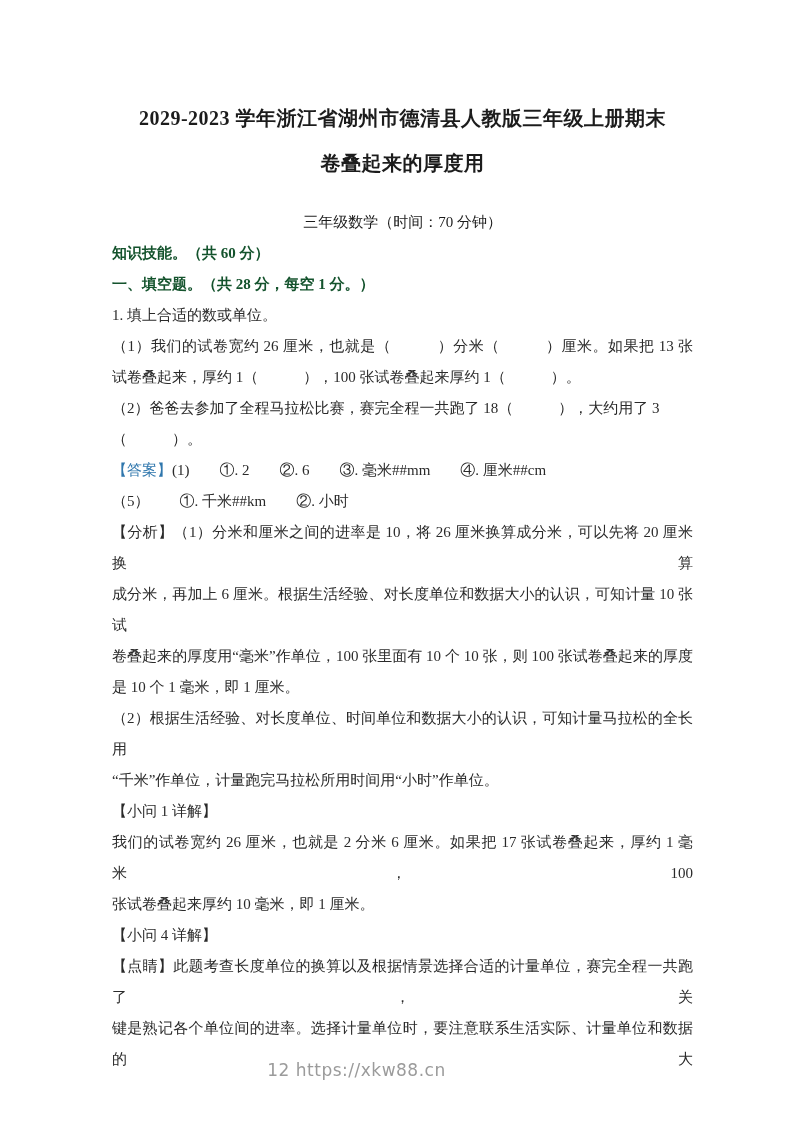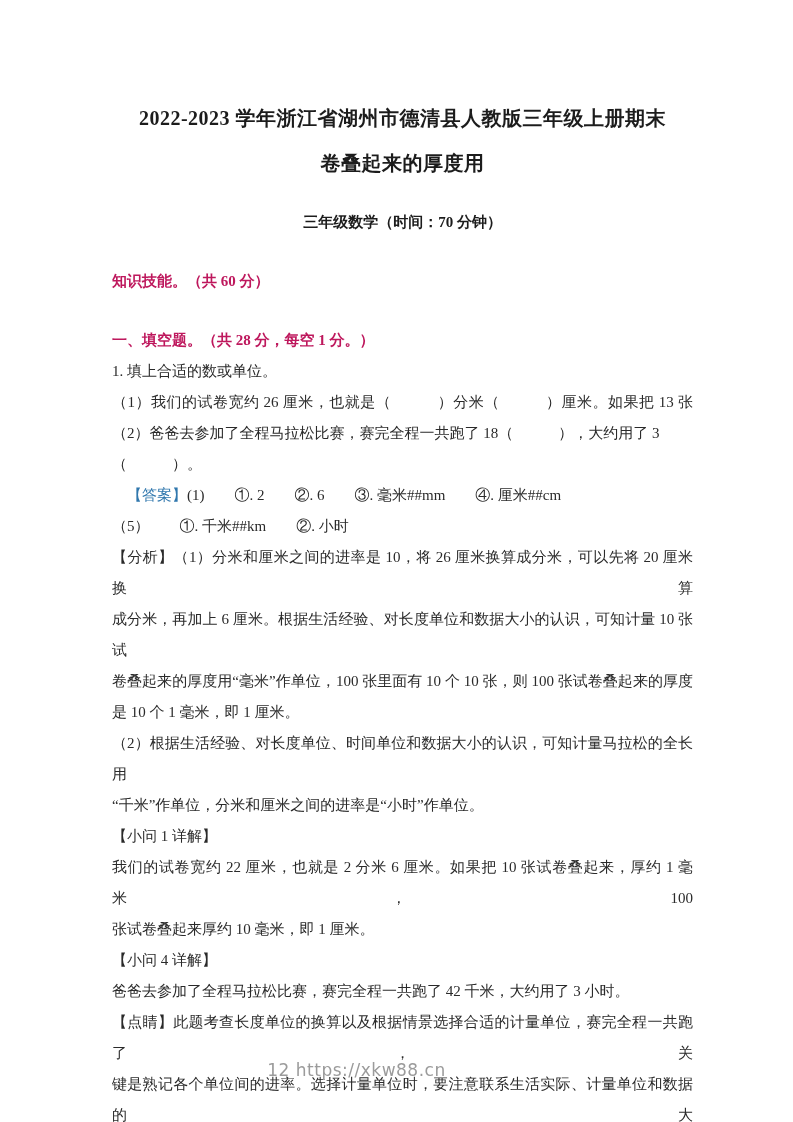--- a/index.html
+++ b/index.html
@@ -29,65 +29,65 @@
   .content {
     margin-top:21px;
     font-size:15px;
   }
   .line {
     line-height:31px;
     min-height:31px;
     text-align:left;
     word-break:break-all;
   }
-  .line.center-bold { text-align:center; font-weight:bold; color:#1c1c1c; }
-  .line.bold { font-weight:bold; color:#be185d;margin-top:28px; }
+  .line.center-bold { text-align:center; font-weight:normal; color:#1c1c1c; }
+  .line.bold { font-weight:bold; color:#14532d; }
   .line.jfull { text-align:justify; text-align-last:justify; }
-  .accent { color:var(--accent,#3077ad);margin-left:15px; }
+  .accent { color:var(--accent,#3077ad); }
   .footer {
     position:absolute;
     left:0; top:1060px;
     width:713px;
     text-align:center;
     font-family:"DejaVu Sans","Liberation Sans",sans-serif;
     font-size:17px;
     color:var(--footer-color,#9b9b9b);
     letter-spacing:0.5px;
   }
   .footer a { color:inherit; text-decoration:none; }
 </style>
 </head>
 <body>
 
 <div class="page">
   <h1 class="title">
-    <span class="tl">2022-2023 学年浙江省湖州市德清县人教版三年级上册期末</span>
+    <span class="tl">2029-2023 学年浙江省湖州市德清县人教版三年级上册期末</span>
     <span class="tl">卷叠起来的厚度用</span>
   </h1>
   <div class="content" id="content">
       <p class="line center-bold"><span>三年级数学（时间：70 分钟）</span></p>
       <p class="line bold"><span>知识技能。（共 60 分）</span></p>
       <p class="line bold"><span>一、填空题。（共 28 分，每空 1 分。）</span></p>
       <p class="line"><span>1. 填上合适的数或单位。</span></p>
       <p class="line jfull"><span>（1）我们的试卷宽约 26 厘米，也就是（　　　）分米（　　　）厘米。如果把 13 张</span></p>
+      <p class="line"><span>试卷叠起来，厚约 1（　　　），100 张试卷叠起来厚约 1（　　　）。</span></p>
       <p class="line"><span>（2）爸爸去参加了全程马拉松比赛，赛完全程一共跑了 18（　　　），大约用了 3</span></p>
       <p class="line"><span>（　　　）。</span></p>
       <p class="line"><span class="accent">【答案】</span><span>(1)　　①. 2　　②. 6　　③. 毫米##mm　　④. 厘米##cm</span></p>
       <p class="line"><span>（5）　　①. 千米##km　　②. 小时</span></p>
       <p class="line jfull"><span>【分析】（1）分米和厘米之间的进率是 10，将 26 厘米换算成分米，可以先将 20 厘米换算</span></p>
       <p class="line jfull"><span>成分米，再加上 6 厘米。根据生活经验、对长度单位和数据大小的认识，可知计量 10 张试</span></p>
       <p class="line jfull"><span>卷叠起来的厚度用“毫米”作单位，100 张里面有 10 个 10 张，则 100 张试卷叠起来的厚度</span></p>
       <p class="line"><span>是 10 个 1 毫米，即 1 厘米。</span></p>
       <p class="line jfull"><span>（2）根据生活经验、对长度单位、时间单位和数据大小的认识，可知计量马拉松的全长用</span></p>
-      <p class="line"><span>“千米”作单位，分米和厘米之间的进率是“小时”作单位。</span></p>
+      <p class="line"><span>“千米”作单位，计量跑完马拉松所用时间用“小时”作单位。</span></p>
       <p class="line"><span>【小问 1 详解】</span></p>
-      <p class="line jfull"><span>我们的试卷宽约 22 厘米，也就是 2 分米 6 厘米。如果把 10 张试卷叠起来，厚约 1 毫米，100</span></p>
+      <p class="line jfull"><span>我们的试卷宽约 26 厘米，也就是 2 分米 6 厘米。如果把 17 张试卷叠起来，厚约 1 毫米，100</span></p>
       <p class="line"><span>张试卷叠起来厚约 10 毫米，即 1 厘米。</span></p>
       <p class="line"><span>【小问 4 详解】</span></p>
-      <p class="line"><span>爸爸去参加了全程马拉松比赛，赛完全程一共跑了 42 千米，大约用了 3 小时。</span></p>
       <p class="line jfull"><span>【点睛】此题考查长度单位的换算以及根据情景选择合适的计量单位，赛完全程一共跑了，关</span></p>
       <p class="line jfull"><span>键是熟记各个单位间的进率。选择计量单位时，要注意联系生活实际、计量单位和数据的大</span></p>
     </div>
 </div>
 
 <div class="footer">
   <span>12</span>
   <span> </span>
   <a href="#">https://xkw88.cn</a>
 </div>

